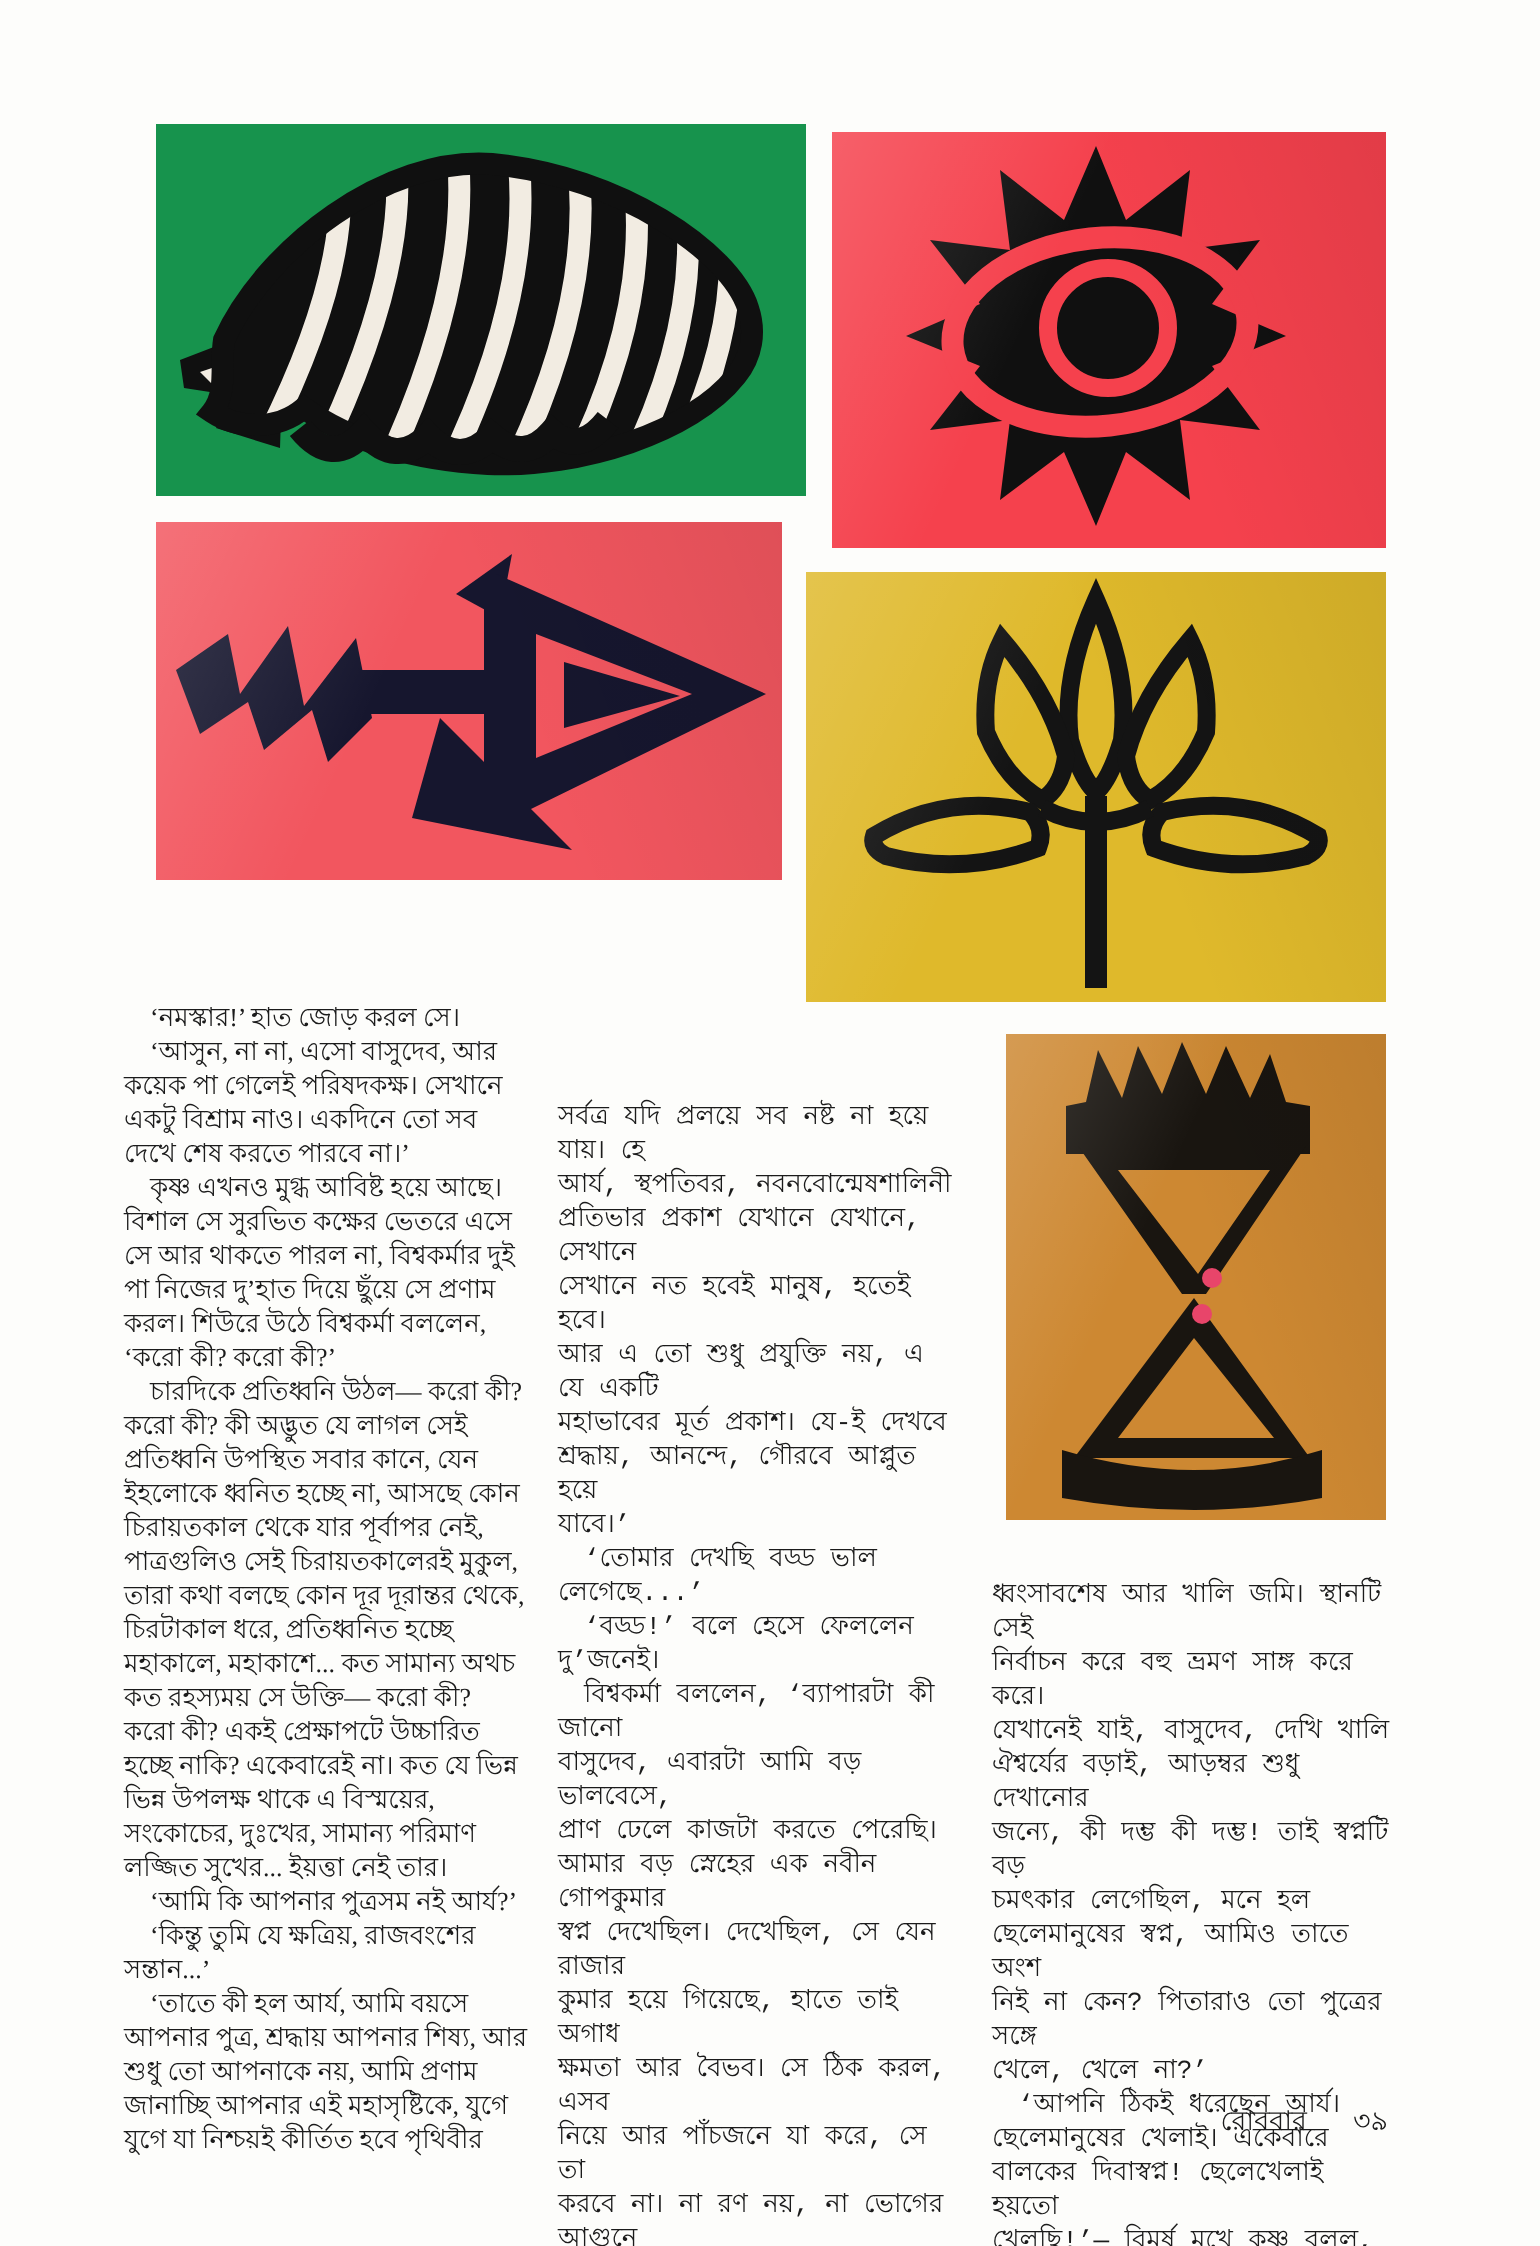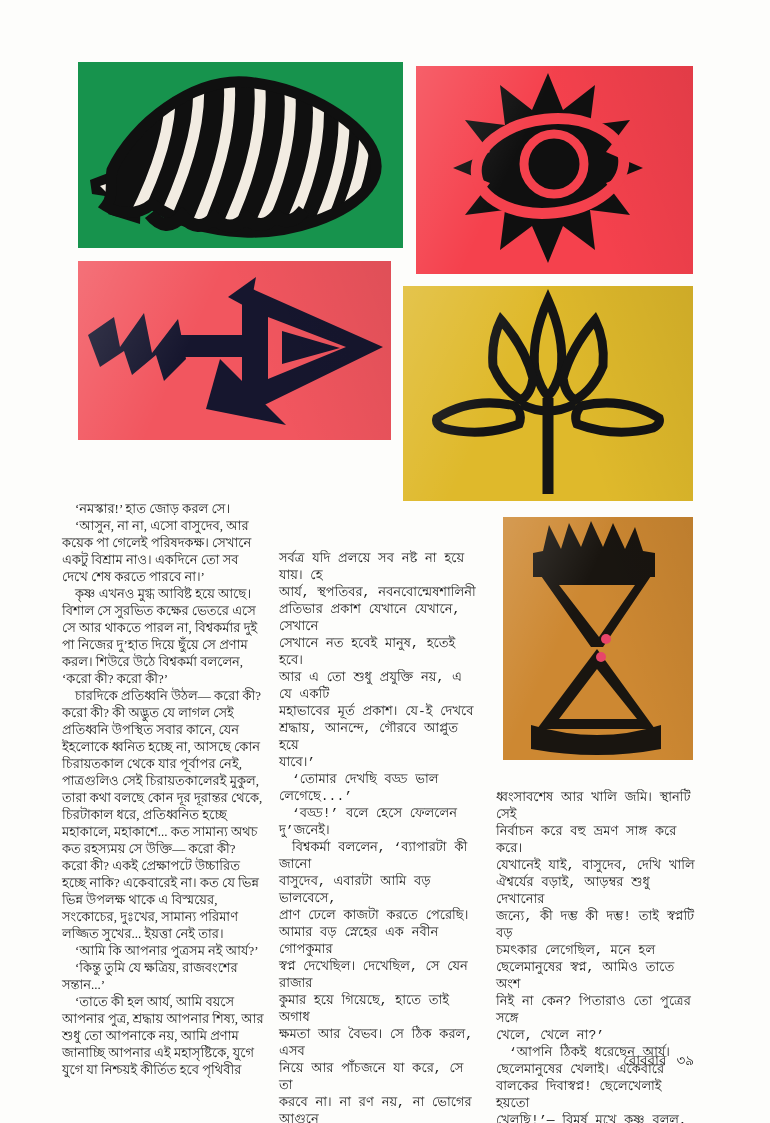--- a/index.html
+++ b/index.html
@@ -21,21 +21,21 @@
     font-size:13px;line-height:17px;letter-spacing:0;
     text-align:left;
   }
   #col-left  {left:62px; top:480px;width:202px;height:602px;margin-top:20px;}
   #col-mid   {left:279px;top:550px;width:202px;height:537px;font-family:Liberation Mono, monospace;}
   #col-right {left:496px;top:789px;width:200px;height:262px;font-family:Liberation Mono, monospace;}
   #footer{
     position:absolute;left:496px;top:1050px;width:198px;
     text-align:right;font-size:13.5px;
   }
-  #footer .pgnum{margin-left:10px;}
+  #footer .pgnum{margin-left:23px;}
 </style>
 </head>
 <body>
 
 <div id="page">
 
   <div class="art" style="left: 78px; top: 62px; width: 325px; height: 186px; background-color: rgb(23, 147, 77); color: rgb(16, 16, 16);">
     <svg viewBox="0 0 325 186">
       <defs>
         <clipPath id="conchClip">

